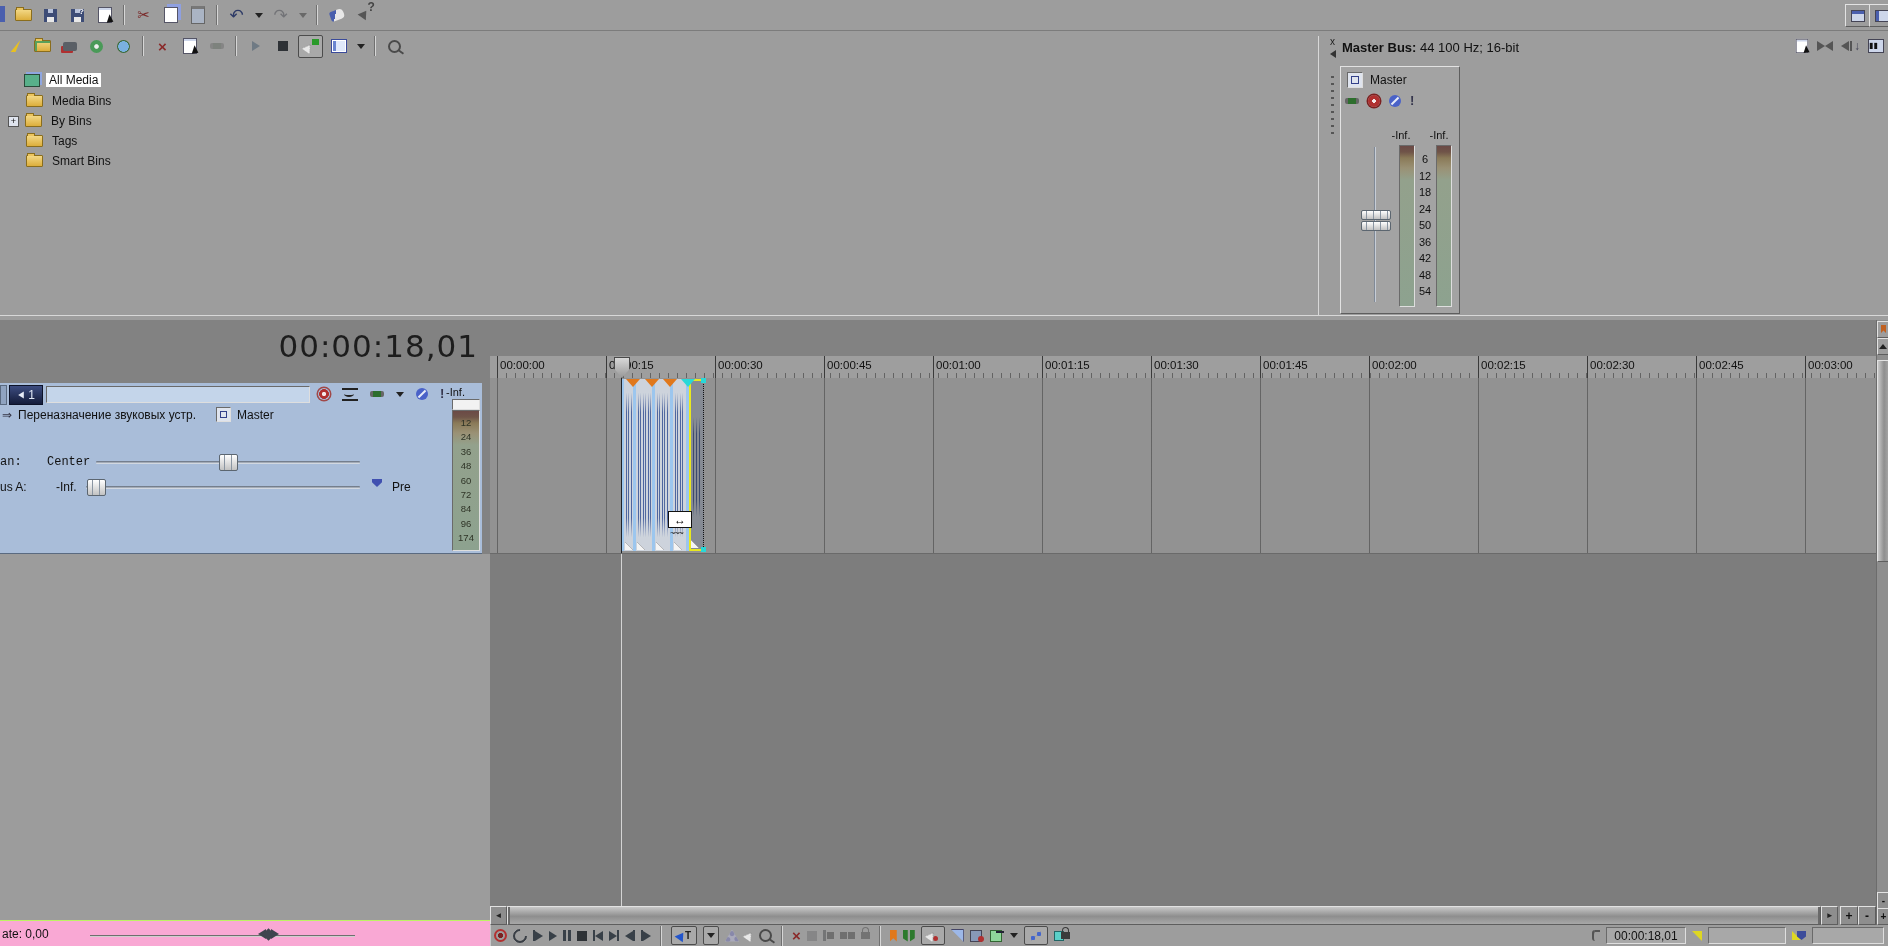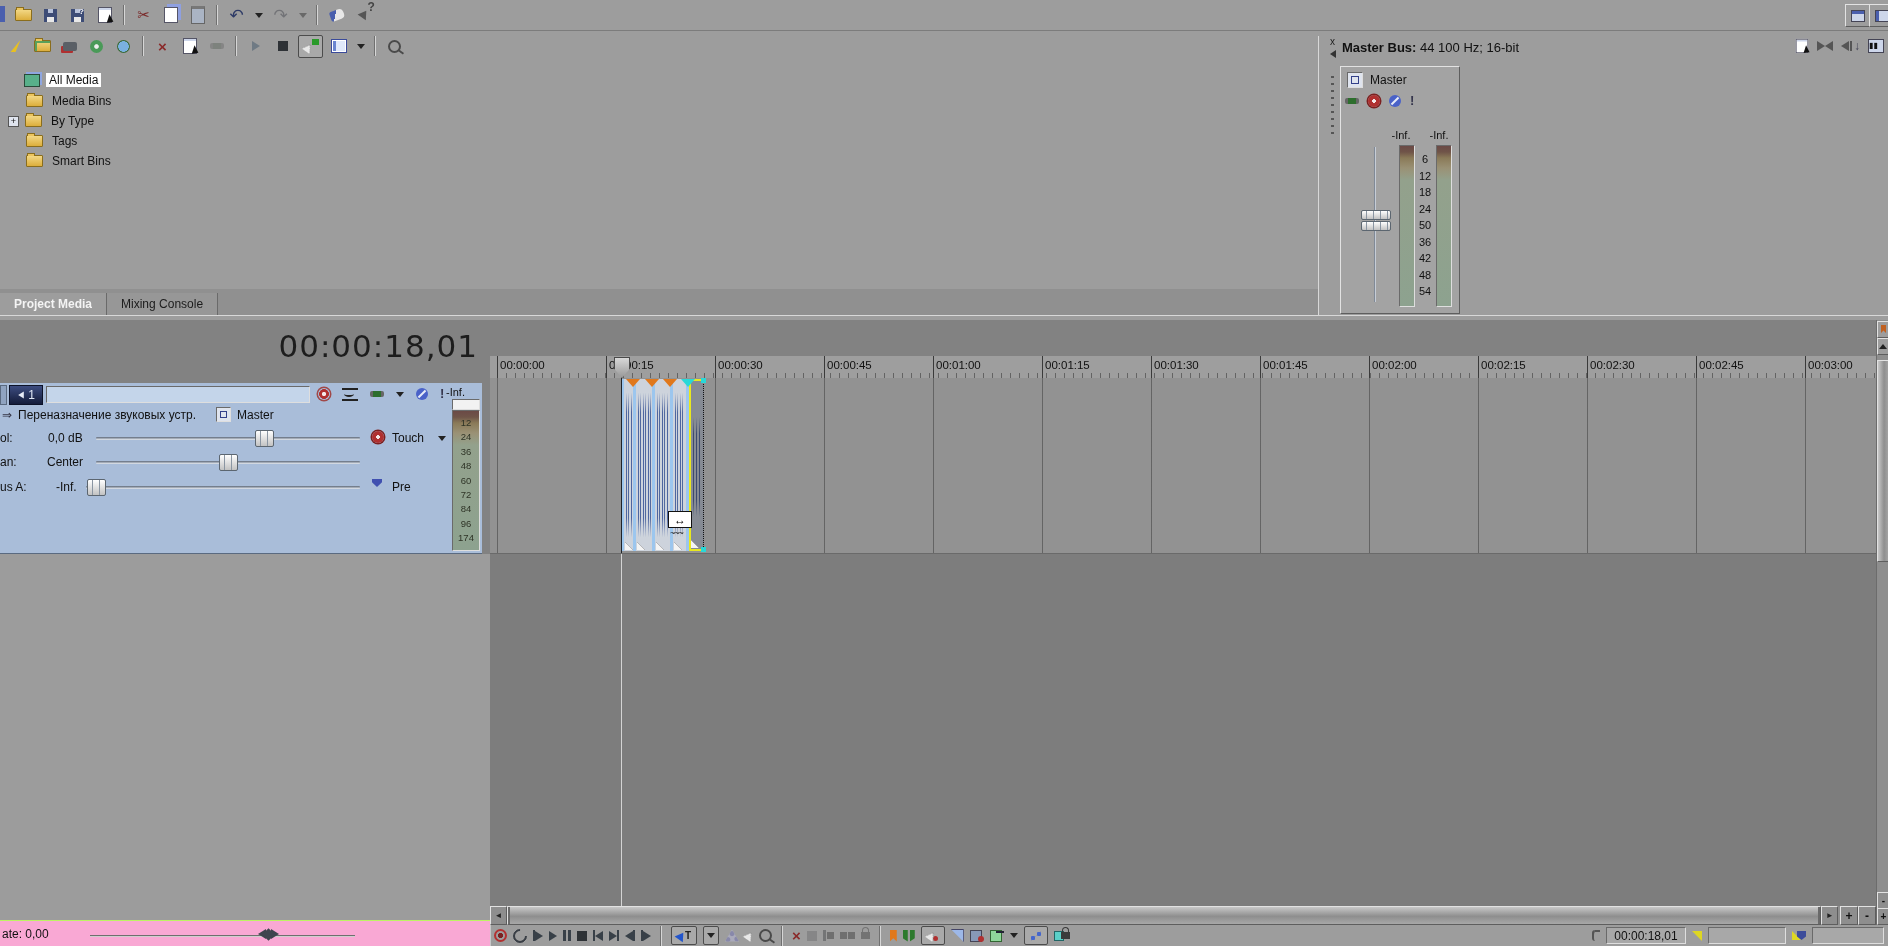--- a/index.html
+++ b/index.html
@@ -170,37 +170,33 @@
       <span style="width:14px;height:11px;background:#58b08a;border:1px solid #2a4a3a;box-shadow:2px -2px 0 #8fa6e0;"></span>
       <span class="treelabel" style="background:#fff;margin-left:6px;">All Media</span>
     </div>
     <div class="flex ab" style="left:26px;top:31px;height:16px;">
       <span class="folder"></span>
       <span class="treelabel" style="margin-left:6px;">Media Bins</span>
     </div>
     <div class="flex ab" style="left:8px;top:51px;height:16px;">
       <span style="width:9px;height:9px;background:#dfe4ee;border:1px solid #555;font-size:9px;line-height:8px;text-align:center;margin-right:6px;">+</span>
       <span class="folder"></span>
-      <span class="treelabel" style="margin-left:6px;">By Type</span>
+      <span class="treelabel" style="margin-left:6px;">By Bins</span>
     </div>
     <div class="flex ab" style="left:26px;top:71px;height:16px;">
       <span class="folder"></span>
       <span class="treelabel" style="margin-left:6px;">Tags</span>
     </div>
     <div class="flex ab" style="left:26px;top:91px;height:16px;">
       <span class="folder"></span>
       <span class="treelabel" style="margin-left:6px;">Smart Bins</span>
     </div>
   </div>
 
 
-  <div class="ab" style="left:0;top:289px;width:1322px;height:26px;background:#909090;display:flex;align-items:flex-end;">
-    <div class="tab" style="background:#9d9d9d;font-weight:bold;color:#f4f4f4;border-right:1px solid #6a6a6a;">Project Media</div>
-    <div class="tab" style="background:#979797;color:#1c1c1c;border-right:1px solid #6a6a6a;">Mixing Console</div>
-  </div>
 
   <div class="ab" style="left:1318px;top:36px;width:8px;height:279px;background:#9d9d9d;border-left:1px solid #d8d8d8;border-right:1px solid #6c6c6c;"></div>
 
   <div class="ab" style="left:1326px;top:36px;width:562px;height:279px;background:#9d9d9d;">
     <div class="ab" style="left:4px;top:2px;font-size:10px;color:#222;line-height:8px;">x</div>
     <div class="ab" style="left:4px;top:14px;width:0;height:0;border-top:4px solid transparent;border-bottom:4px solid transparent;border-right:6px solid #333;"></div>
     <div class="ab" style="left:16px;top:4px;font-size:13px;">
       <b>Master Bus:</b><span> 44 100 Hz; 16-bit</span>
     </div>
     <div class="flex ab" style="right:4px;top:2px;gap:8px;">
@@ -286,31 +282,22 @@
 
       <div class="ab flex" style="left:2px;top:24px;gap:6px;">
         <span style="color:#334;">⇒</span>
         <span style="font-size:12px;">Переназначение звуковых устр.</span>
         <span class="sunken" style="width:13px;height:13px;background:#dfe4ee;display:flex;align-items:center;justify-content:center;margin-left:14px;">
             <span style="width:5px;height:5px;border:1.5px solid #33408a;"></span>
           </span>
         <span style="font-size:12px;">Master</span>
       </div>
 
-      <div class="ab" style="left:0;top:45px;width:482px;height:20px;">
-        <span class="ab" style="left:0;top:3px;">ol:</span>
-        <span class="ab" style="left:48px;top:3px;">0,0 dB</span>
-        <div class="ab groove" style="left:96px;top:9px;width:264px;"></div>
-        <div class="ab thumbh" style="left:255px;top:2px;width:17px;height:15px;"></div>
-        <span class="ab gear" style="left:372px;top:3px;"></span>
-        <span class="ab" style="left:392px;top:3px;">Touch</span>
-        <span class="ab ddarr" style="left:438px;top:8px;"></span>
-      </div>
-
-      <div class="ab" style="left:0;top:69px;width:482px;height:20px;">
+
+      <div class="ab" style="left:0;top:69px;width:482px;height:20px;font-family:Liberation Mono, monospace;">
         <span class="ab" style="left:0;top:3px;">an:</span>
         <span class="ab" style="left:47px;top:3px;">Center</span>
         <div class="ab groove" style="left:96px;top:9px;width:264px;"></div>
         <div class="ab thumbh" style="left:219px;top:2px;width:17px;height:15px;"></div>
       </div>
 
       <div class="ab" style="left:0;top:94px;width:482px;height:20px;">
         <span class="ab" style="left:0;top:3px;">us A:</span>
         <span class="ab" style="left:56px;top:3px;">-Inf.</span>
         <div class="ab groove" style="left:86px;top:9px;width:274px;"></div>

